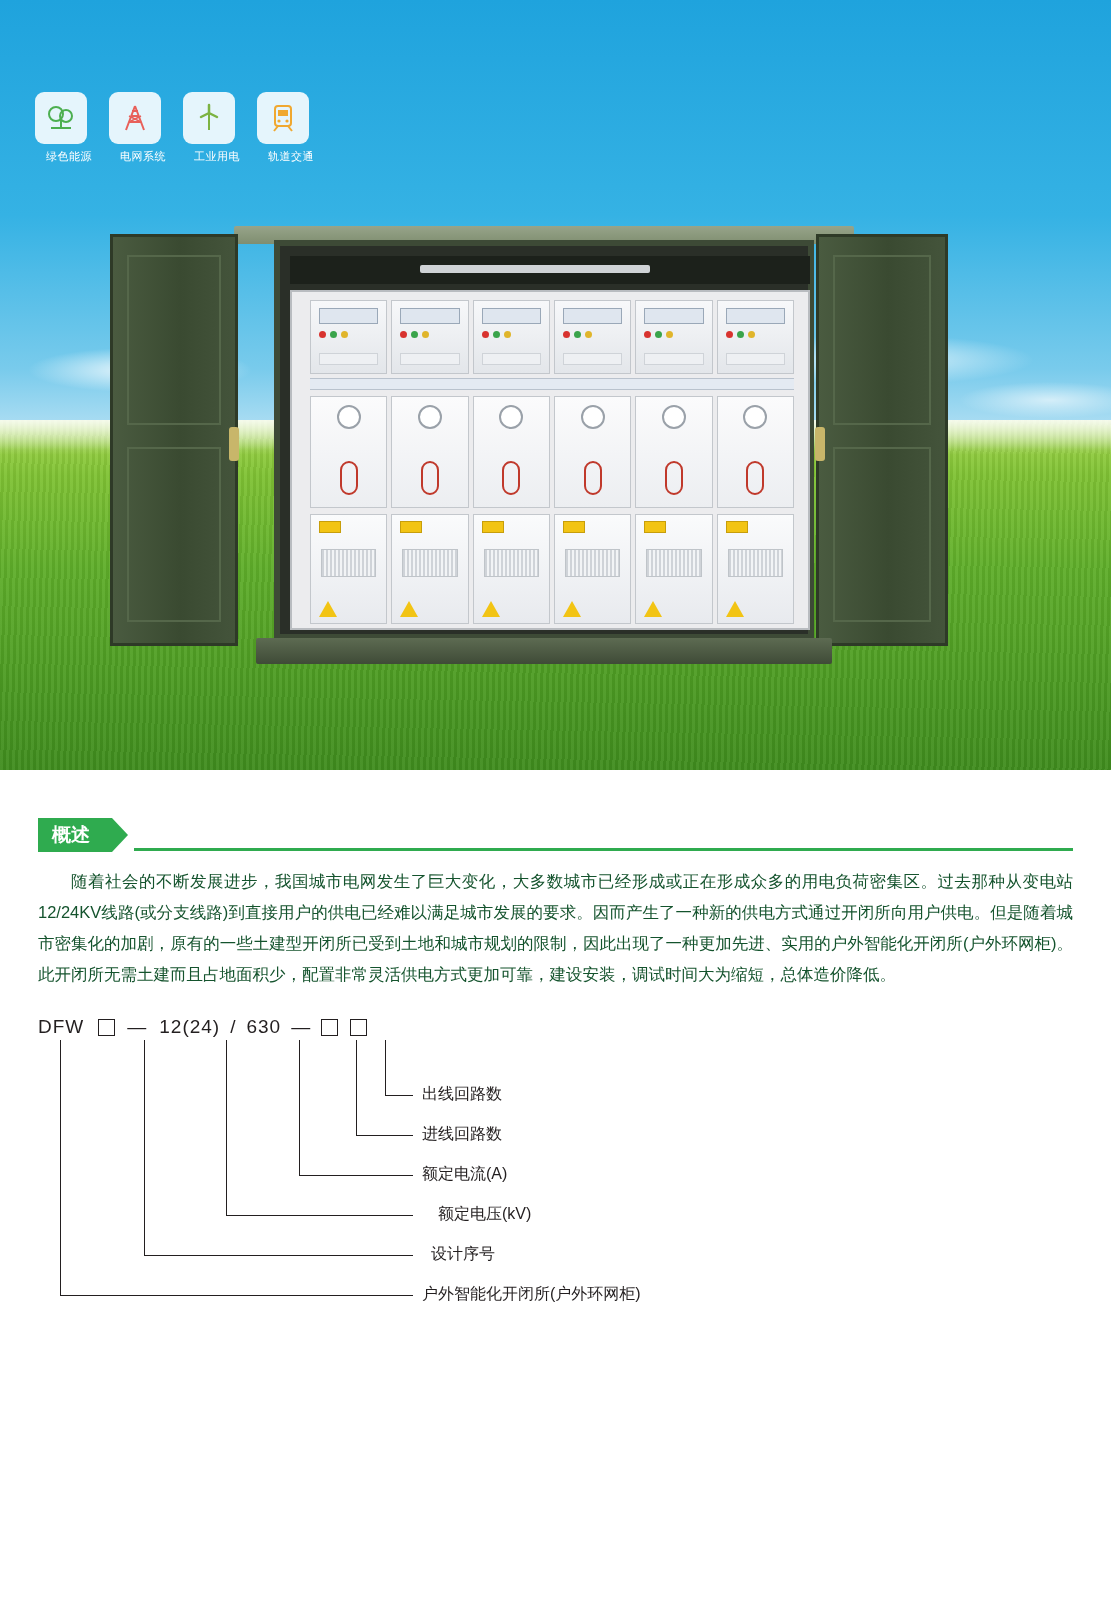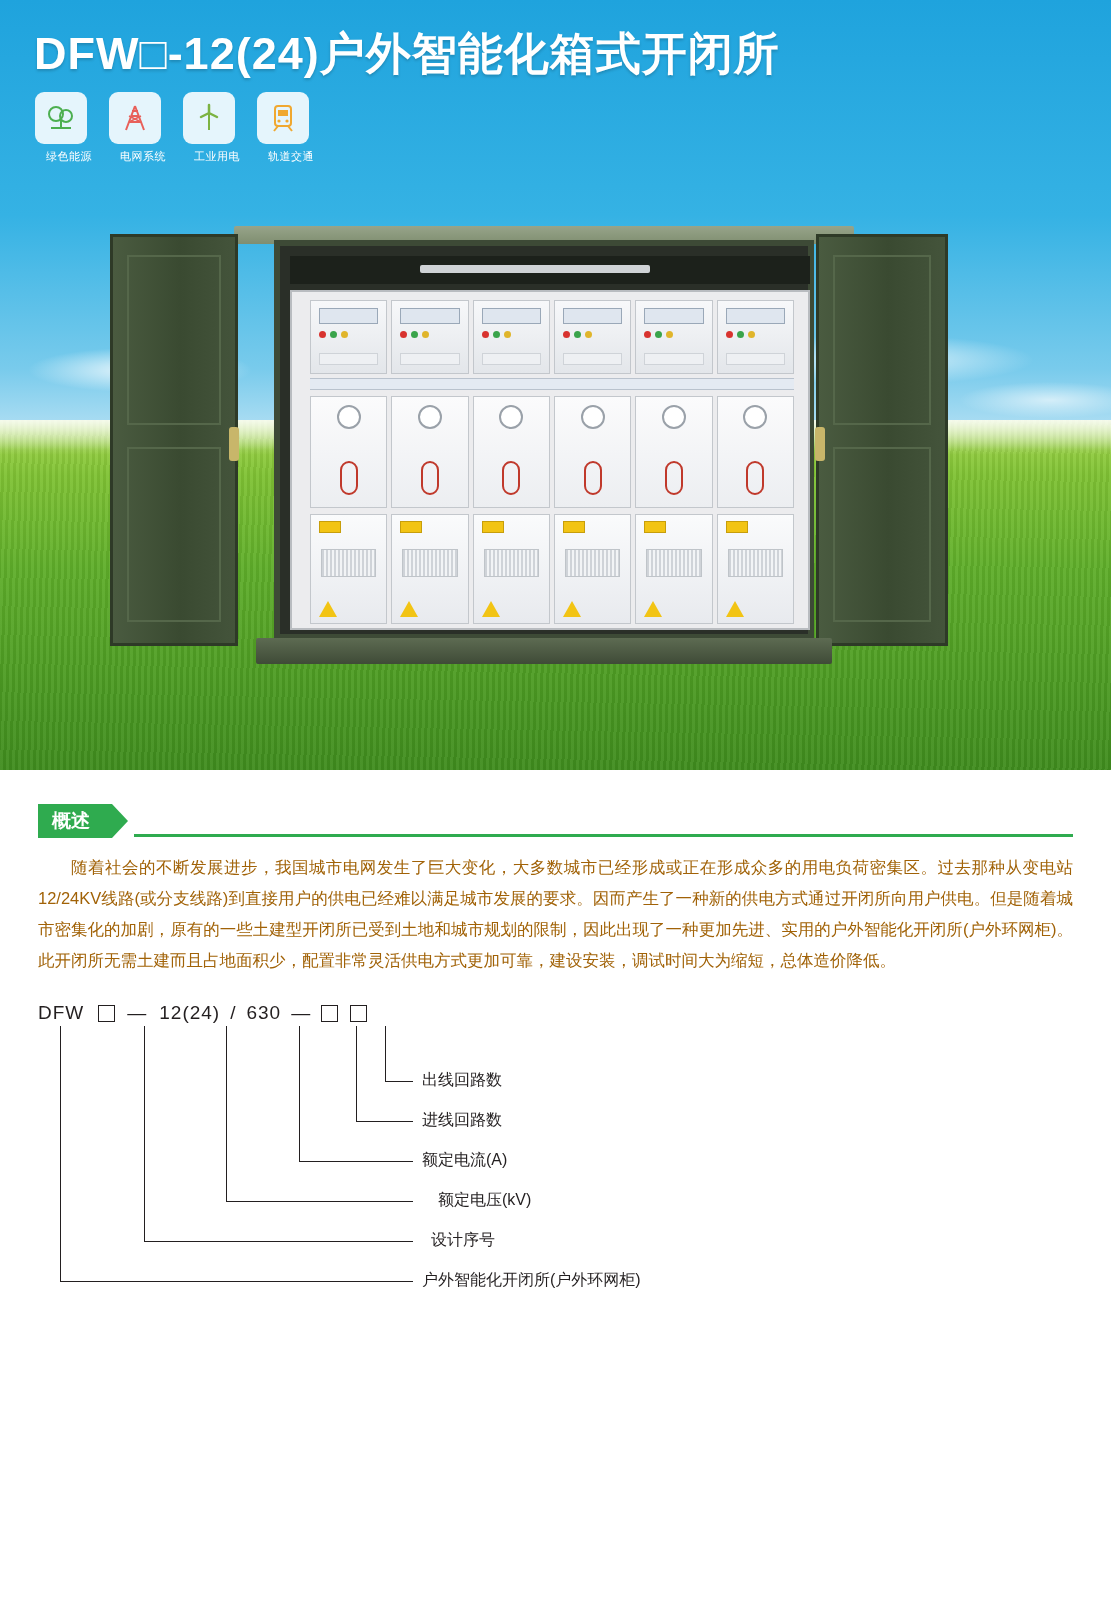--- a/index.html
+++ b/index.html
@@ -205,21 +205,21 @@
     background: linear-gradient(to bottom,#5d6b52,#3f4b37);
     border-radius: 2px;
   }
 
   
   .content { position: relative; padding: 0 38px; }
 
   .section-head {
     position: relative;
     height: 34px;
-    margin-top: 34px;
+    margin-top: 48px;
     display: flex;
     align-items: center;
   }
   .section-head .tab {
     background: #2fab4f;
     color: #fff;
     font-size: 19px;
     font-weight: bold;
     line-height: 34px;
     padding: 0 22px 0 14px;
@@ -238,21 +238,21 @@
     align-self: flex-end;
     height: 3px;
     background: #2fab4f;
     margin-bottom: 1px;
     margin-left: 22px;
   }
 
   .para {
     font-size: 16.5px;
     line-height: 31px;
-    color: #a16207;
+    color: #14532d;
     text-align: justify;
     text-indent: 2em;
     margin: 10px 0 0 0;
   }
   .para:first-of-type { margin-top: 14px; }
 
   
   .model {
     position: relative;
     margin-top: 26px;
@@ -285,21 +285,20 @@
     white-space: nowrap;
   }
 </style>
 </head>
 <body>
 
 <div class="hero">
   <div class="clouds"></div>
   <div class="hero-grass"></div>
 
-  <div class="hero-title">DFW□-12(24)户外智能化箱式开闭所</div>
 
   <div class="icon-row">
 
     <div class="icon-item">
       <div class="icon-box">
         <svg width="32" height="32" viewBox="0 0 32 32">
           <circle cx="11" cy="12" r="7" fill="none" stroke="#4caf50" stroke-width="2"></circle>
           <circle cx="21" cy="14" r="6" fill="none" stroke="#4caf50" stroke-width="2"></circle>
           <path d="M6 26 L26 26" stroke="#4caf50" stroke-width="2"></path>
           <path d="M16 26 L16 17" stroke="#4caf50" stroke-width="2"></path>

